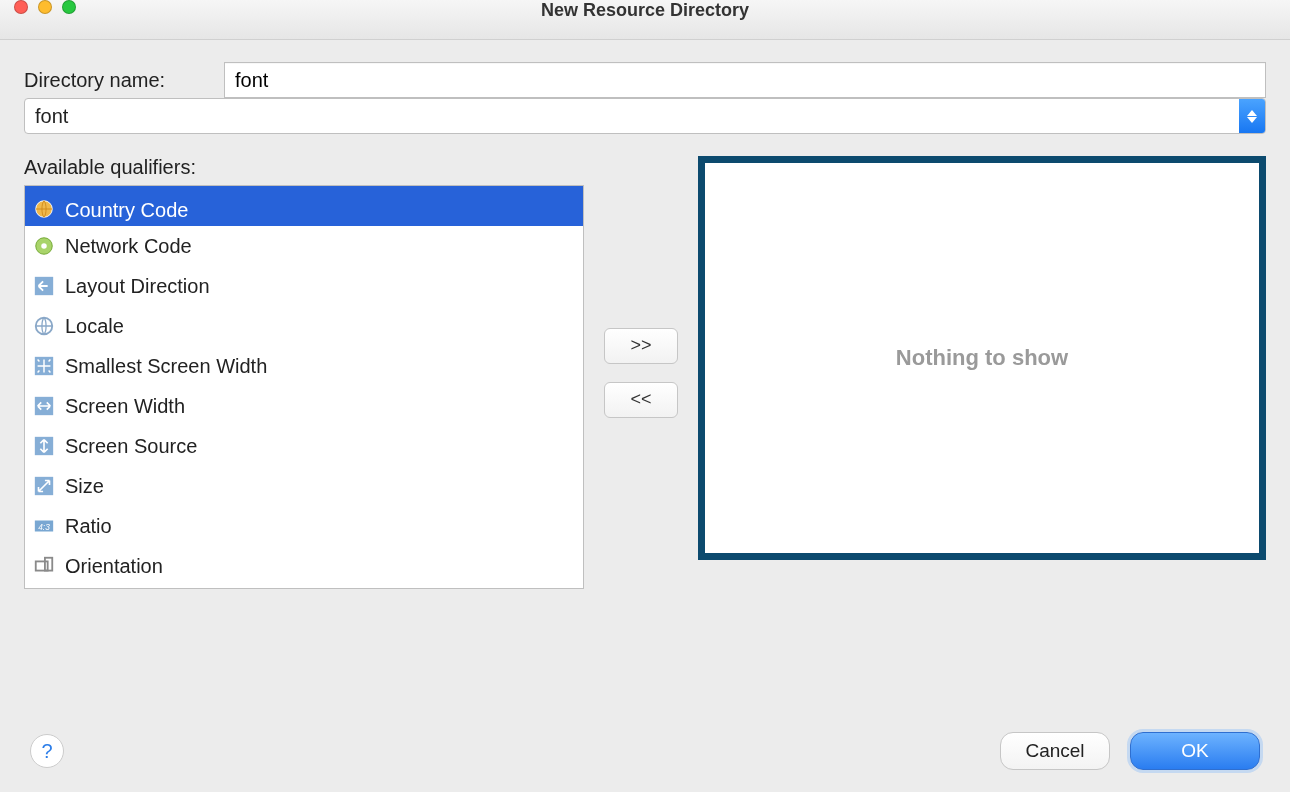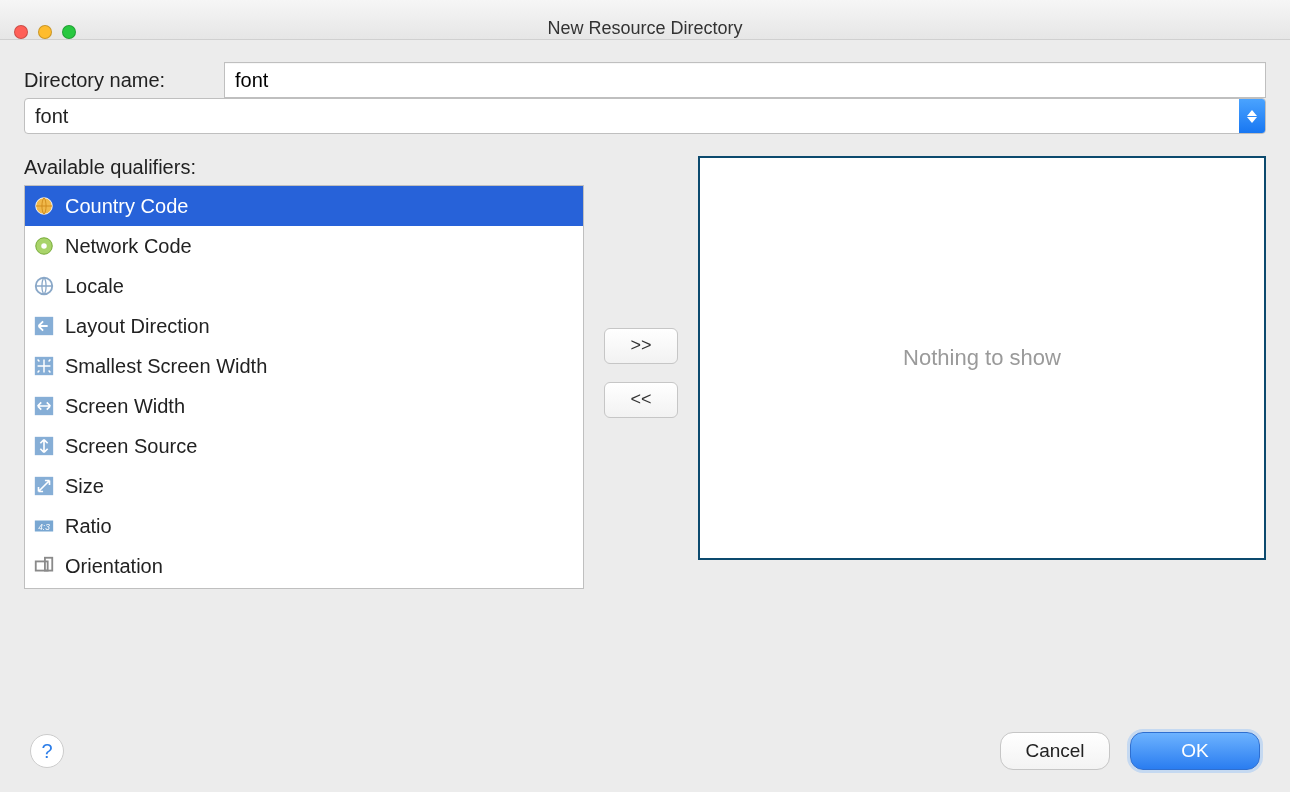--- a/index.html
+++ b/index.html
@@ -10,22 +10,23 @@
     width: 1290px;
     height: 792px;
     overflow: hidden;
     color: #222;
   }
   .titlebar {
     height: 40px;
     background: linear-gradient(#f6f6f6, #e6e6e6);
     border-bottom: 1px solid #d0d0d0;
     display: flex;
-    align-items: flex-end;
+    align-items: flex-start;
     position: relative;
+    font-weight: bold;
   }
   .traffic {
     display: flex;
     gap: 10px;
     margin-left: 14px;
   }
   .dot {
     width: 14px; height: 14px; border-radius: 50%;
     border: 0.5px solid rgba(0,0,0,0.2);
   }
@@ -120,36 +121,38 @@
     align-items: center;
     gap: 8px;
     padding: 4px 6px;
     height: 40px;
     font-size: 20px;
     cursor: default;
   }
   .list-item.selected {
     background: #2762d9;
     color: #fff;
+    align-items: flex-end;
   }
   .item-icon {
     width: 26px; height: 26px;
     display: flex; align-items: center; justify-content: center;
     flex-shrink: 0;
     font-style: italic;
   }
   .empty-box {
-    border: 2px solid #0c4a6e;
+    border: 7px solid #0c4a6e;
     background: #fff;
     height: 404px;
     display: flex;
     align-items: center;
     justify-content: center;
     color: #9a9a9a;
     font-size: 22px;
+    font-weight: bold;
   }
   .move-btn {
     width: 74px;
     height: 36px;
     border: 1px solid #c6c6c6;
     border-radius: 6px;
     background: linear-gradient(#ffffff, #f2f2f2);
     font-size: 18px;
     color: #333;
     cursor: pointer;
@@ -249,34 +252,34 @@
               <svg width="22" height="22" viewBox="0 0 24 24">
                 <circle cx="12" cy="12" r="9" fill="#a9d46a" stroke="#6fa52e"></circle>
                 <circle cx="12" cy="12" r="3" fill="#fff"></circle>
               </svg>
             </span>
             <span>Network Code</span>
           </div>
           <div class="list-item">
             <span class="item-icon">
               <svg width="22" height="22" viewBox="0 0 24 24">
+                <rect x="2" y="2" width="20" height="20" fill="#86aed6"></rect>
+                <path d="M16 12H6M6 12l5-5M6 12l5 5" stroke="#fff" stroke-width="2" fill="none"></path>
+              </svg>
+            </span>
+            <span>Layout Direction</span>
+          </div>
+          <div class="list-item">
+            <span class="item-icon">
+              <svg width="22" height="22" viewBox="0 0 24 24">
                 <circle cx="12" cy="12" r="9" fill="none" stroke="#8aa8c8" stroke-width="2"></circle>
                 <path d="M3 12h18M12 3c3 3 3 15 0 18M12 3c-3 3-3 15 0 18" stroke="#8aa8c8" stroke-width="1.4" fill="none"></path>
               </svg>
             </span>
             <span>Locale</span>
-          </div>
-          <div class="list-item">
-            <span class="item-icon">
-              <svg width="22" height="22" viewBox="0 0 24 24">
-                <rect x="2" y="2" width="20" height="20" fill="#86aed6"></rect>
-                <path d="M16 12H6M6 12l5-5M6 12l5 5" stroke="#fff" stroke-width="2" fill="none"></path>
-              </svg>
-            </span>
-            <span>Layout Direction</span>
           </div>
           <div class="list-item">
             <span class="item-icon">
               <svg width="22" height="22" viewBox="0 0 24 24">
                 <rect x="2" y="2" width="20" height="20" fill="#86aed6"></rect>
                 <path d="M12 5v14M5 12h14M7 7l-2-2M17 7l2-2M7 17l-2 2M17 17l2 2" stroke="#fff" stroke-width="1.6"></path>
               </svg>
             </span>
             <span>Smallest Screen Width</span>
           </div>

